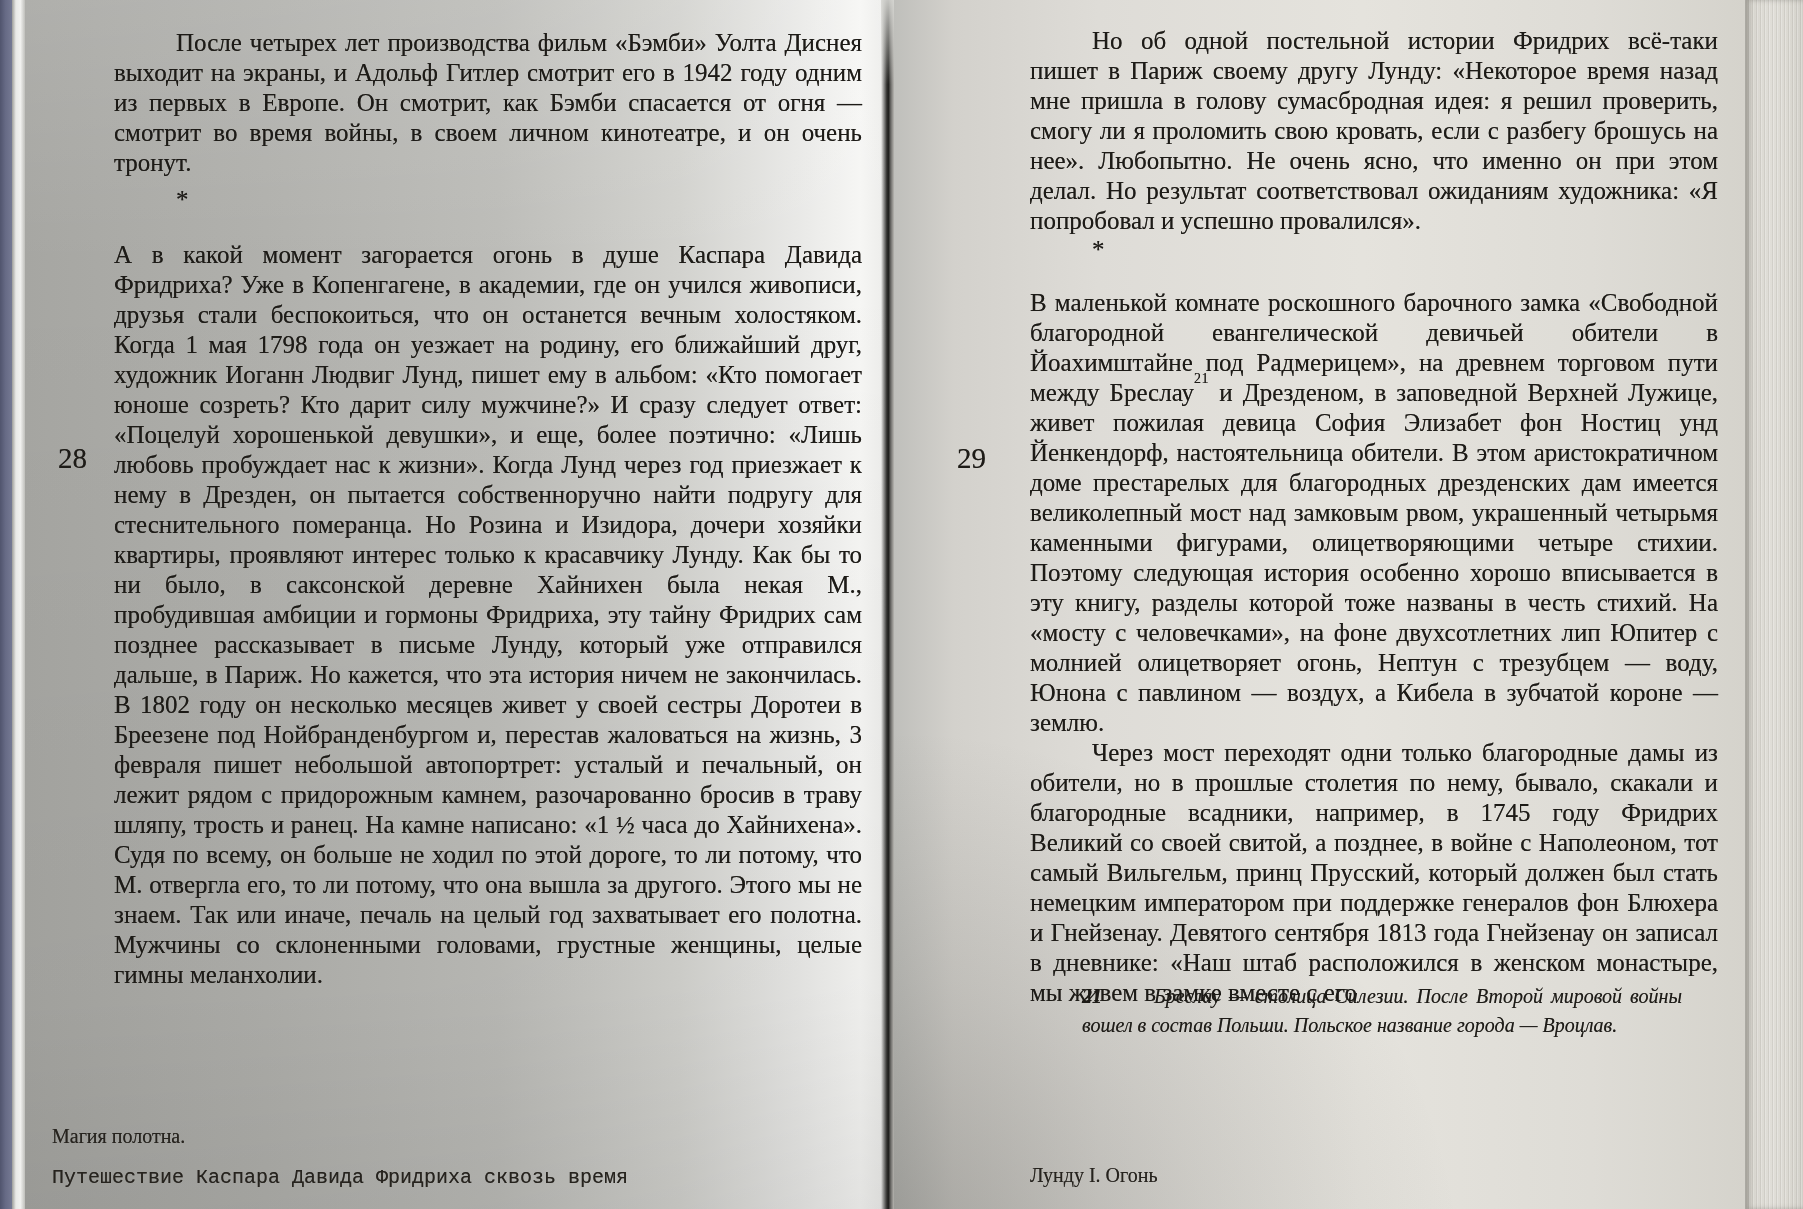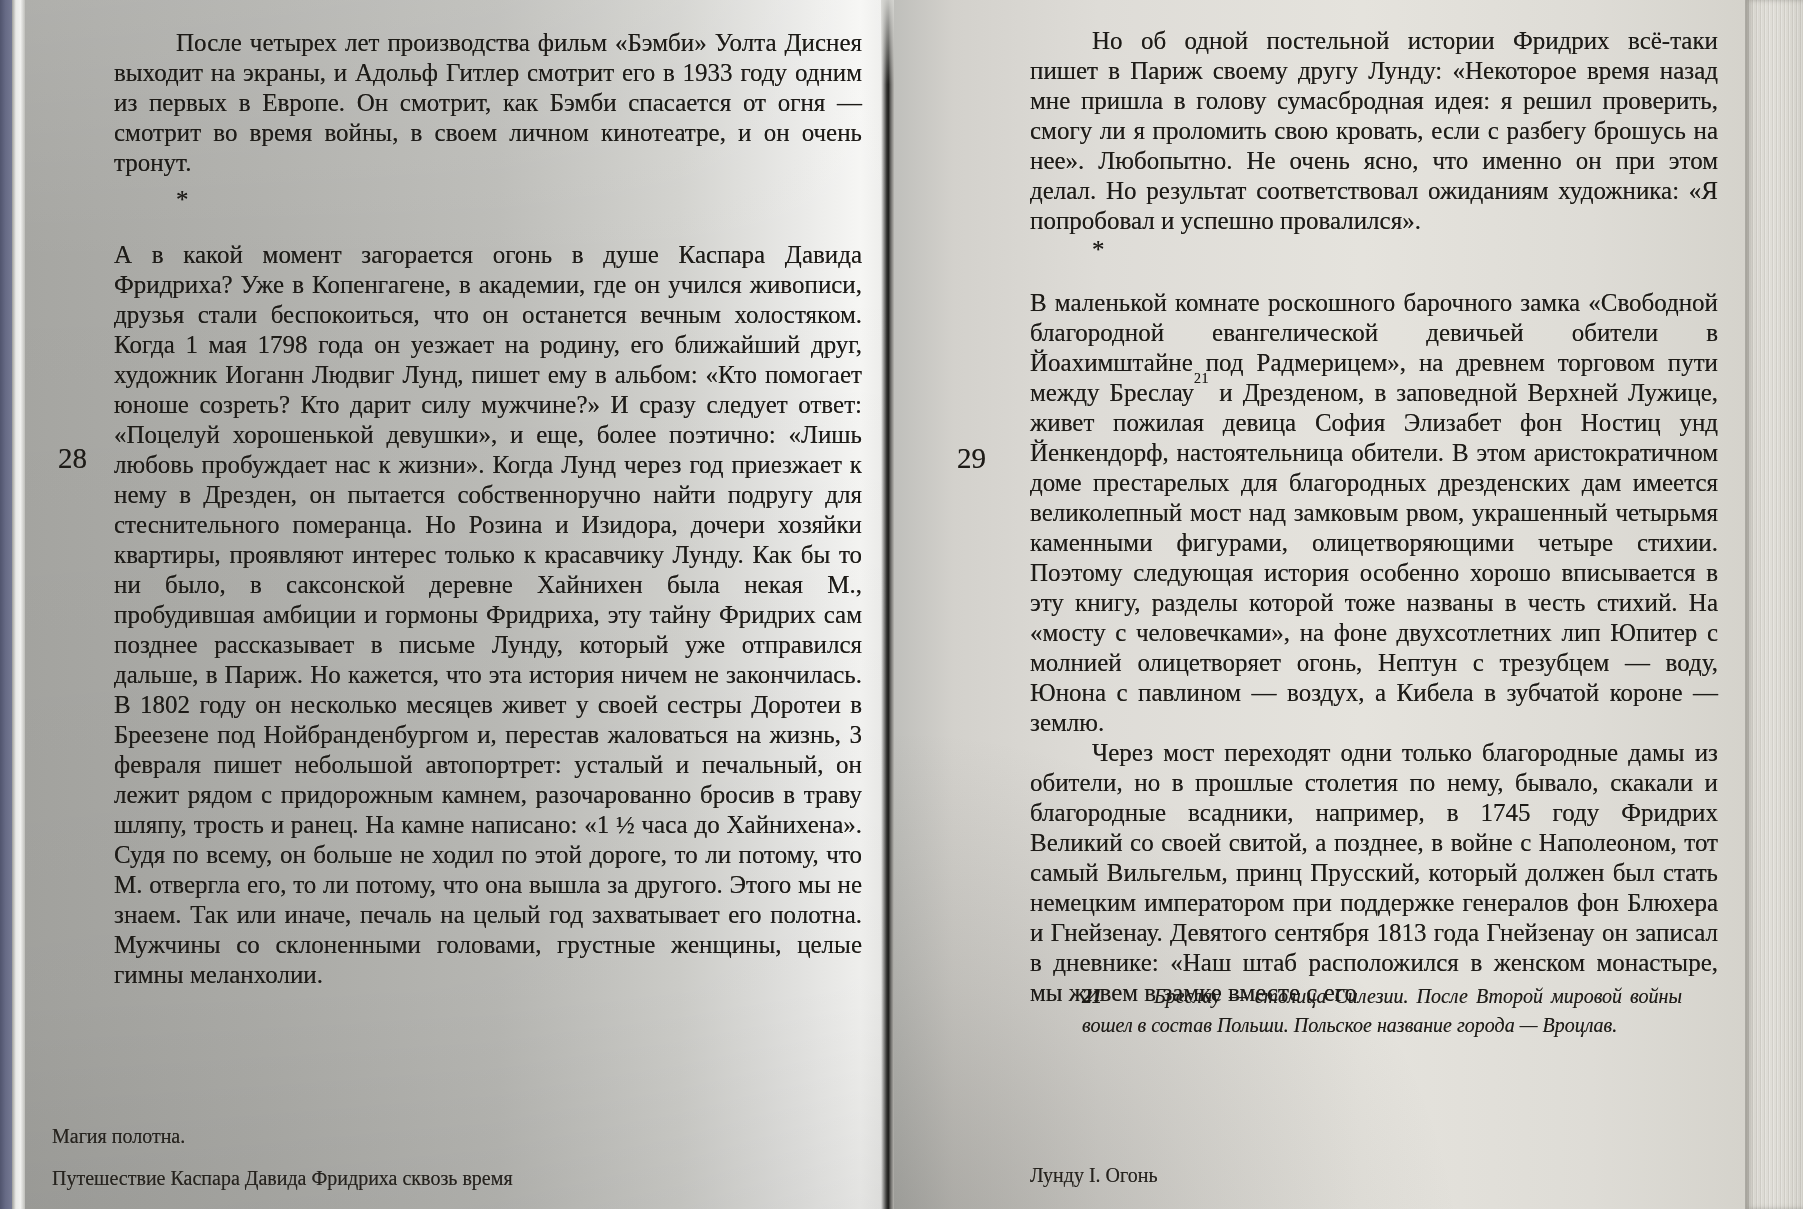--- a/index.html
+++ b/index.html
@@ -39,42 +39,42 @@
 
   .body-text {
     position:absolute; margin:0;
     font-size:25px; line-height:30px; color:#1d1b17;
     text-align:justify; text-shadow:0 0 0.6px rgba(25,22,18,0.65);
   }
   .ind { text-indent:62px; }
   .sep { position:absolute; font-size:25px; color:#1d1b17; text-shadow:0 0 0.6px rgba(25,22,18,0.65); }
   .pagenum { position:absolute; font-size:29px; color:#1d1b17; text-shadow:0 0 0.5px rgba(25,22,18,0.6); }
   .runfoot { position:absolute; font-size:20px; line-height:24px; color:#26231e; text-shadow:0 0 0.5px rgba(25,22,18,0.5); }
-  .runfoot .line2 { margin-top:18px; }
+  .runfoot .line2 { margin-top:18px;font-family:Liberation Mono, monospace; }
   sup.fnref { font-size:14px; line-height:0; position:relative; top:-9px; letter-spacing:0.5px; }
   .footnote {
     position:absolute; font-size:20px; line-height:29px; color:#1d1b17;
     text-align:justify; text-shadow:0 0 0.5px rgba(25,22,18,0.55);font-style:italic;
   }
   .fn-num { font-weight:bold; }
   .fn-gap { display:inline-block; width:52px; }
   .flow p { margin:0; }
 </style>
 </head>
 <body>
 
 <div class="book">
 
   <div class="layer cover-edge"></div>
   <div class="layer page-edge-left"></div>
 
   <div class="left-page">
     <div class="pagenum" style="left:33px; top:442px;">28</div>
 
-    <p class="body-text ind" style="left:89px; top:28px; width:748px;">После четырех лет производства фильм «Бэмби» Уолта Диснея выходит на экраны, и Адольф Гитлер смотрит его в 1933 году одним из первых в Европе. Он смотрит, как Бэмби спасается от огня — смотрит во время войны, в своем личном кинотеатре, и он очень тронут.</p>
+    <p class="body-text ind" style="left:89px; top:28px; width:748px;">После четырех лет производства фильм «Бэмби» Уолта Диснея выходит на экраны, и Адольф Гитлер смотрит его в 1942 году одним из первых в Европе. Он смотрит, как Бэмби спасается от огня — смотрит во время войны, в своем личном кинотеатре, и он очень тронут.</p>
 
     <div class="sep" style="left:151px; top:186px;">*</div>
 
     <p class="body-text" style="left:89px; top:240px; width:748px;">А в какой момент загорается огонь в душе Каспара Давида Фридриха? Уже в Копенгагене, в академии, где он учился живописи, друзья стали беспокоиться, что он останется вечным холостяком. Когда 1 мая 1798 года он уезжает на родину, его ближайший друг, художник Иоганн Людвиг Лунд, пишет ему в альбом: «Кто помогает юноше созреть? Кто дарит силу мужчине?» И сразу следует ответ: «Поцелуй хорошенькой девушки», и еще, более поэтично: «Лишь любовь пробуждает нас к жизни». Когда Лунд через год приезжает к нему в Дрезден, он пытается собственноручно найти подругу для стеснительного померанца. Но Розина и Изидора, дочери хозяйки квартиры, проявляют интерес только к красавчику Лунду. Как бы то ни было, в саксонской деревне Хайнихен была некая М., пробудившая амбиции и гормоны Фридриха, эту тайну Фридрих сам позднее рассказывает в письме Лунду, который уже отправился дальше, в Париж. Но кажется, что эта история ничем не закончилась. В 1802 году он несколько месяцев живет у своей сестры Доротеи в Бреезене под Нойбранденбургом и, перестав жаловаться на жизнь, 3 февраля пишет небольшой автопортрет: усталый и печальный, он лежит рядом с придорожным камнем, разочарованно бросив в траву шляпу, трость и ранец. На камне написано: «1 ½ часа до Хайнихена». Судя по всему, он больше не ходил по этой дороге, то ли потому, что М. отвергла его, то ли потому, что она вышла за другого. Этого мы не знаем. Так или иначе, печаль на целый год захватывает его полотна. Мужчины со склоненными головами, грустные женщины, целые гимны меланхолии.</p>
 
     <div class="runfoot" style="left:27px; top:1124px;">
       <div>Магия полотна.</div>
       <div class="line2">Путешествие Каспара Давида Фридриха сквозь время</div>
     </div>
   </div>

